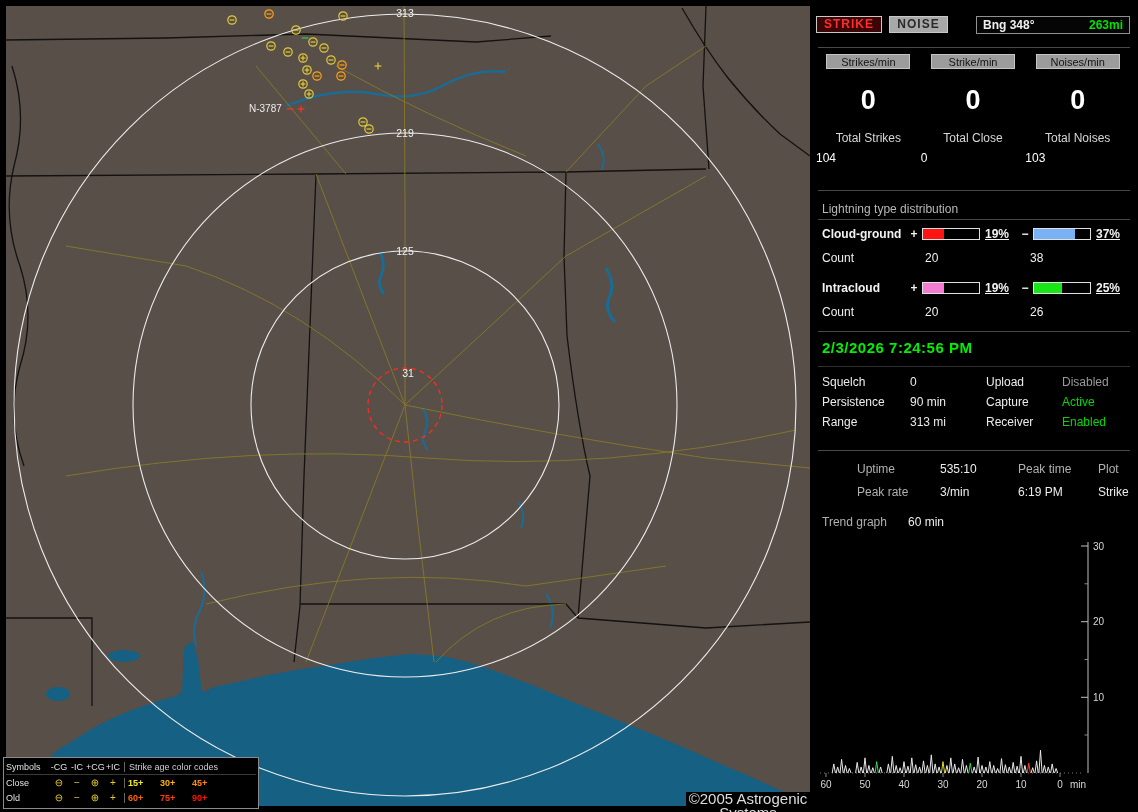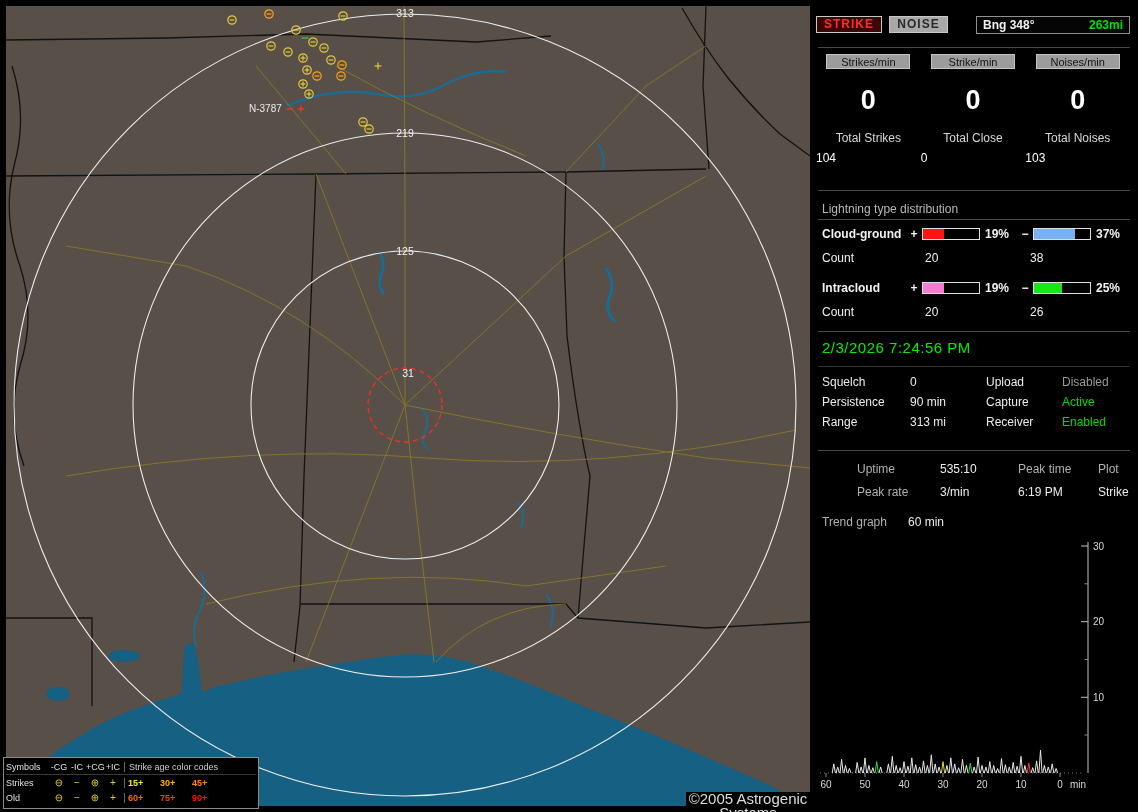--- a/index.html
+++ b/index.html
@@ -39,25 +39,25 @@
          font-size:11px;border:1px solid #c4c4c4;box-sizing:border-box;}
   .bigzero{font-size:27px;font-weight:bold;color:#fff;line-height:28px;}
   .tot-lbl{color:#d8d8d8;font-size:12px;}
   .tot-val{color:#fff;text-align:left;padding-right:13px;}
   .sec-title{color:#b8b8b8;}
   .dist-row{position:absolute;left:6px;display:flex;align-items:center;height:14px;}
   .dist-label{width:86px;font-weight:bold;color:#f2f2f2;}
   .sign{width:12px;text-align:center;font-weight:bold;color:#f2f2f2;}
   .bar{width:56px;height:10px;border:1px solid #e0e0e0;background:#000;position:relative;margin:0 2px;}
   .bar-fill{position:absolute;left:0;top:0;bottom:0;}
-  .pct{width:34px;font-weight:bold;color:#f2f2f2;padding-left:3px;}
+  .pct{width:34px;font-weight:bold;color:#f2f2f2;padding-left:3px;text-decoration:underline;}
   .cnt-row{position:absolute;left:6px;display:flex;color:#f0f0f0;}
   .cnt-l{width:103px;}
   .cnt-1{width:105px;}
-  .datetime{color:#00ee00;font-weight:normal;font-size:15px;letter-spacing:0.5px;}
+  .datetime{color:#00ee00;font-weight:bold;font-size:15px;letter-spacing:0.5px;}
   .grid4{display:grid;grid-template-columns:88px 76px 76px auto;}
   .grid4s{display:grid;grid-template-columns:83px 78px 80px auto;margin-left:35px;}
   .lblw{color:#ececec;}  .valw{color:#ececec;}
   .lblg{color:#b0b0b0;}
   .muted{color:#9a9a9a;}  .green{color:#00d800;}
   .trend-row{display:grid;grid-template-columns:86px auto;}
   .trend-svg{position:absolute;left:0;top:528px;}
 </style>
 </head>
 <body>
@@ -218,21 +218,21 @@
   <div class="legend">
     <div class="lg-row lg-head">
       <span class="lg-c1">Symbols</span>
       <span class="lg-ic">-CG</span>
       <span class="lg-ic">-IC</span>
       <span class="lg-ic">+CG</span>
       <span class="lg-ic">+IC</span>
       <span class="lg-age-title">Strike age color codes</span>
     </div>
     <div class="lg-row">
-      <span class="lg-c1">Strikes</span>
+      <span class="lg-c1">Close</span>
       <span class="lg-ic lg-sym">⊖</span>
       <span class="lg-ic lg-sym">−</span>
       <span class="lg-ic lg-sym">⊕</span>
       <span class="lg-ic lg-sym">+</span>
       <span class="lg-ages">
         <span class="lg-age" style="color: rgb(242, 239, 29);">15+</span>
         <span class="lg-age" style="color: rgb(255, 180, 0);">30+</span>
         <span class="lg-age" style="color: rgb(255, 140, 0);">45+</span>
       </span>
     </div>

